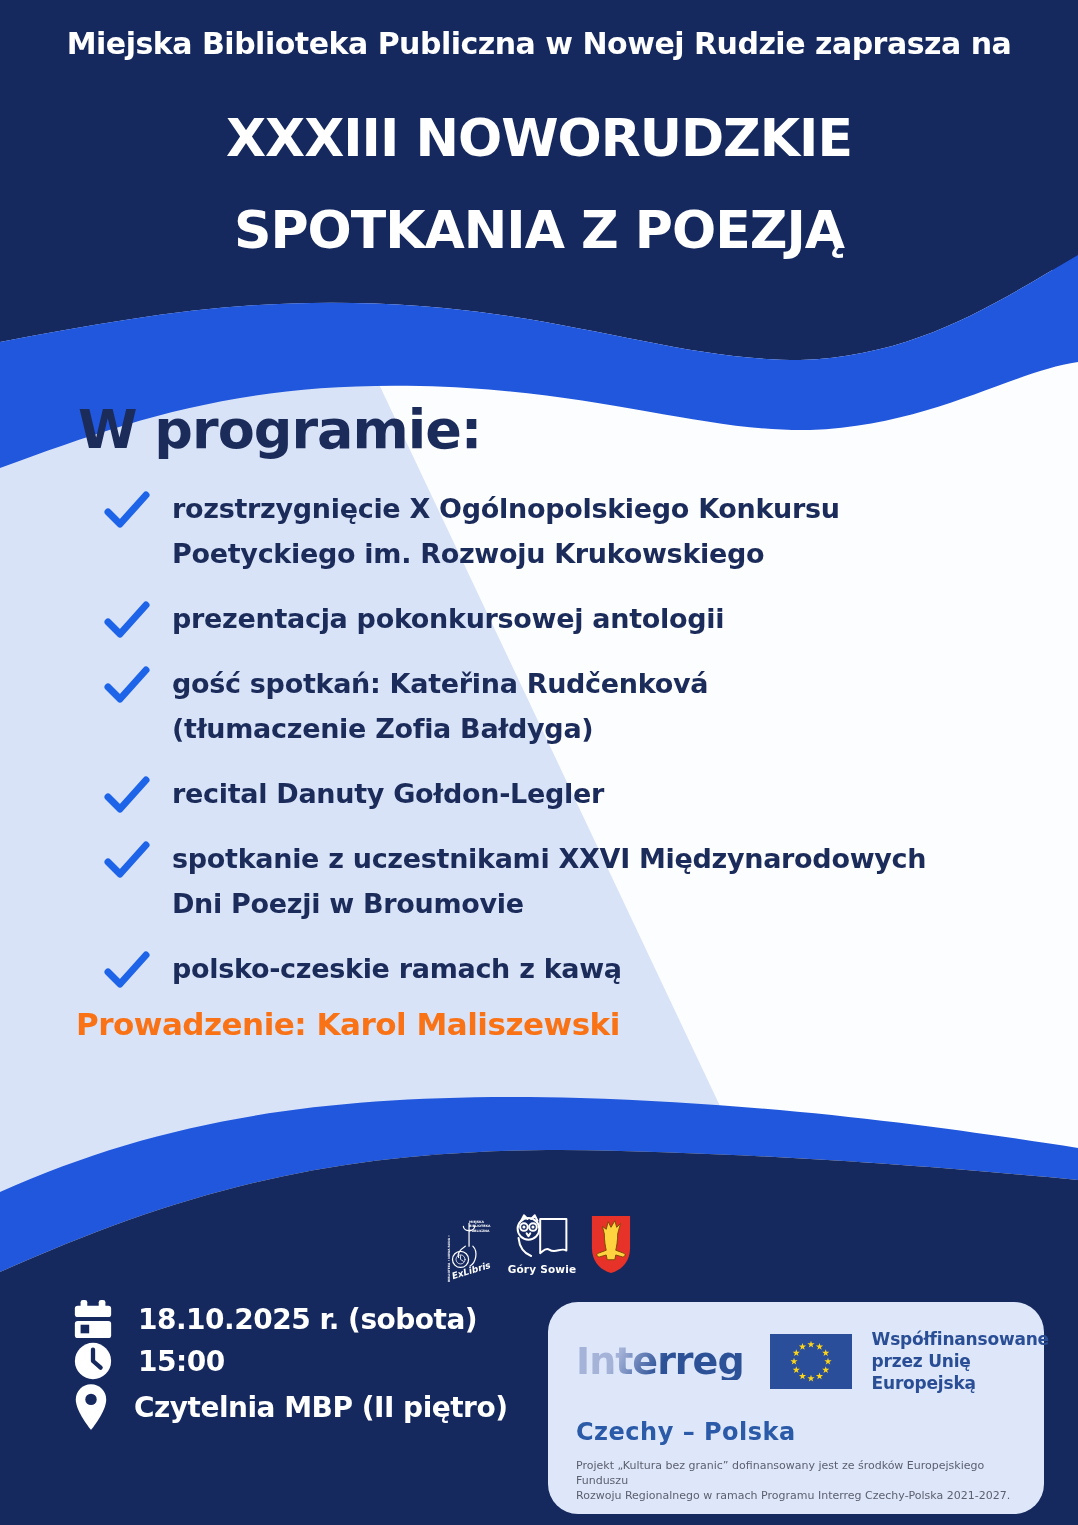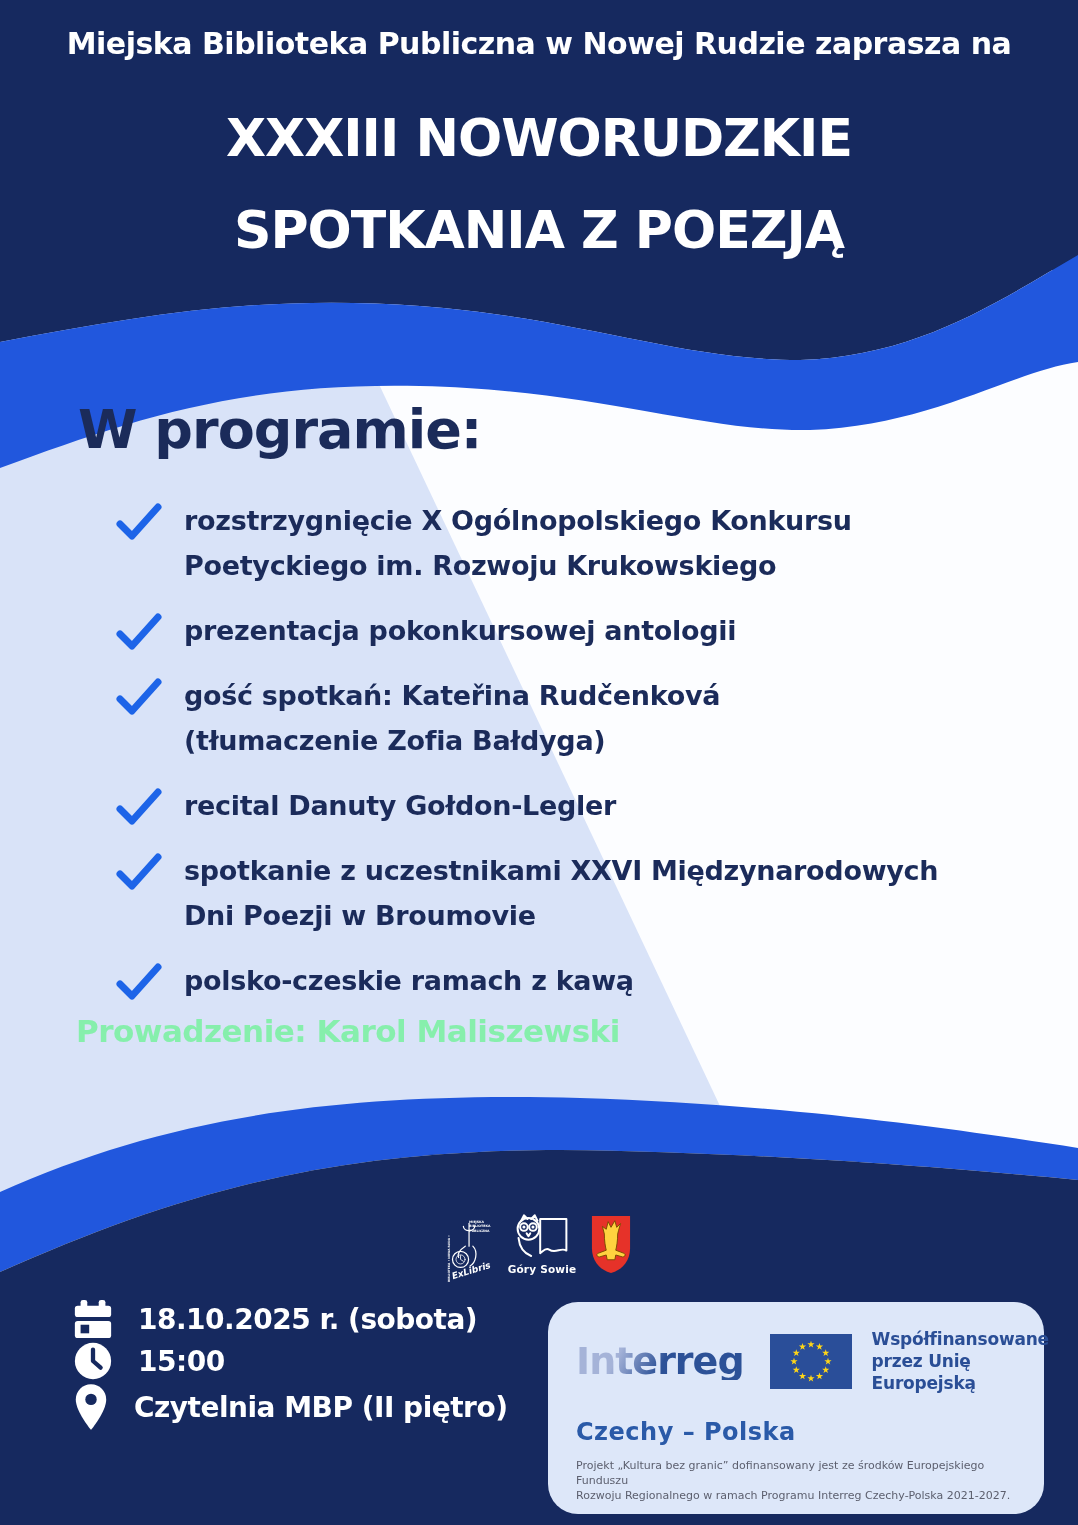--- a/index.html
+++ b/index.html
@@ -21,30 +21,30 @@
   .title{
     top:92px;left:0;right:0;text-align:center;color:#ffffff;
     font-size:52px;line-height:92px;letter-spacing:-1px;
   }
 
   
   .program-heading{
     left:78px;top:398px;color:#1b2b5a;font-size:54px;letter-spacing:-1px;
   }
   ul.program-list{
-    left:104px;top:486px;margin:12px;padding:0;list-style:none;
+    left:104px;top:486px;margin:0;padding:0;list-style:none;
     display:flex;flex-direction:column;gap:20px;width:850px;
   }
   ul.program-list li{
     display:flex;align-items:flex-start;gap:22px;
     color:#1b2b5a;font-size:27px;line-height:45px;letter-spacing:-0.3px;
   }
   .check{width:46px;height:38px;flex:none;margin-top:5px;}
   .host{
-    left:76px;top:1006px;color:#86efac;font-size:31px;letter-spacing:-0.5px;margin-top:7px;
+    left:76px;top:1006px;color:#f97316;font-size:31px;letter-spacing:-0.5px;
   }
 
   
   .logos{
     top:1214px;left:0;right:0;height:76px;
     display:flex;justify-content:center;align-items:flex-start;gap:14px;
   }
   .logo-block{display:flex;flex-direction:column;align-items:center;}
   .logo-caption{color:#ffffff;font-size:10.5px;margin-top:3px;letter-spacing:0.2px;}
 

